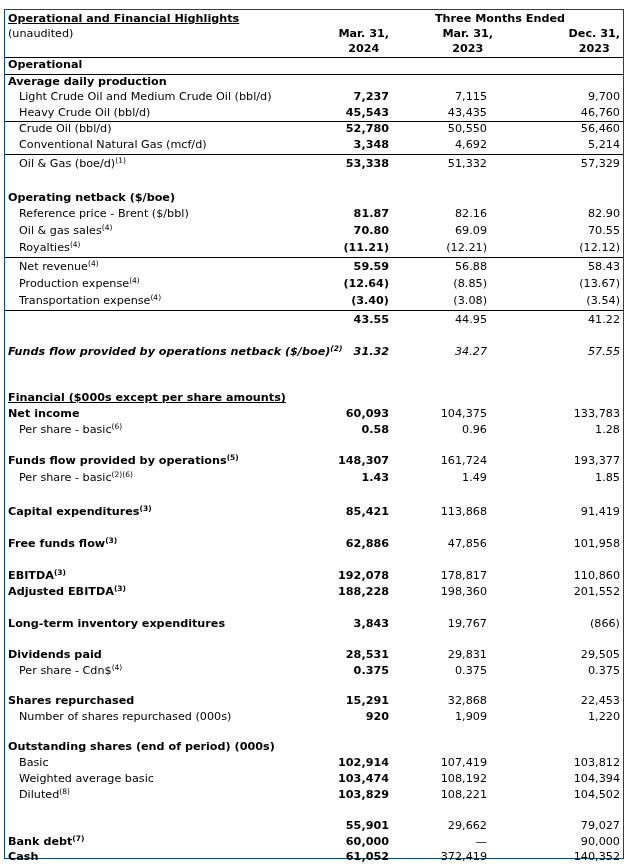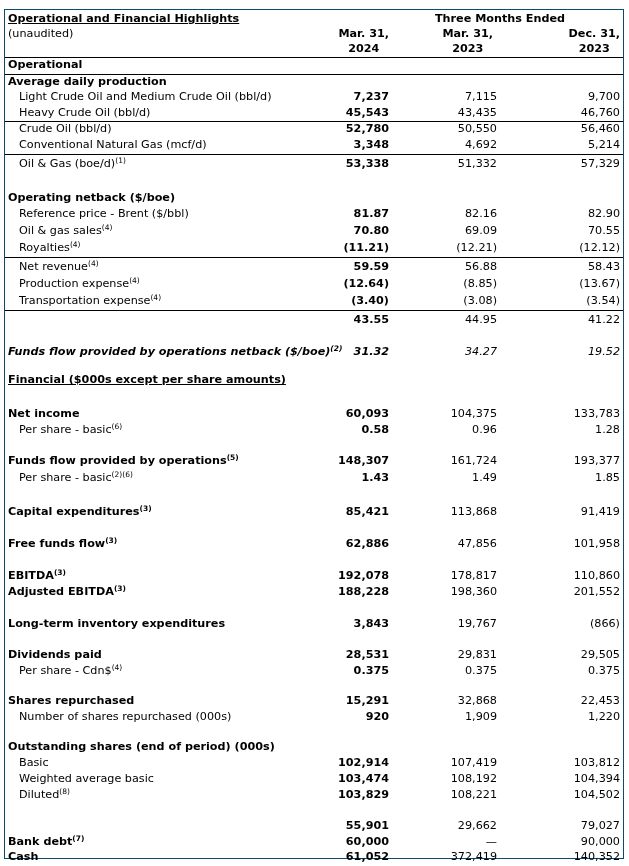--- a/index.html
+++ b/index.html
@@ -5,21 +5,21 @@
   html, body { margin: 0; padding: 0; background: #ffffff; }
   body { width: 629px; height: 866px; position: relative; overflow: hidden;
          font-family: "DejaVu Sans", sans-serif; font-size: 11.2px; color: #000; }
   .frame { position: absolute; left: 4px; top: 9px; width: 620px; height: 850px;
            border: 1px solid #0c4a6e; box-sizing: border-box; }
   .row { position: absolute; left: 0; right: 0; height: 16px; line-height: 16px; }
   .lbl { position: absolute; left: 3px; white-space: nowrap; }
   .lbl.ind { left: 14px; }
   .v { position: absolute; text-align: right; white-space: nowrap; }
   .c1 { right: 234px; width: 100px; font-weight: bold; }
-  .c2 { right: 126px; width: 100px; }
+  .c2 { right: 136px; width: 100px; }
   .c3 { right: 3px; width: 100px; }
   .b { font-weight: bold; }
   .u { text-decoration: underline; }
   sup { font-size: 7.5px; line-height: 0; vertical-align: 4px; }
   .hline { position: absolute; left: 0; right: 0; height: 0; border-top: 1px solid #000; }
   .hdr-center { position: absolute; text-align: center; font-weight: bold; white-space: nowrap; }
   .colhead { position: absolute; text-align: center; font-weight: bold; white-space: nowrap; }
 </style>
 </head>
 <body>
@@ -132,23 +132,23 @@
       <div class="hline" style="top: 300px;"></div>
       <div class="row" style="top: 302px;">
         <span class="v c1">43.55</span>
         <span class="v c2">44.95</span>
         <span class="v c3">41.22</span>
       </div>
       <div class="row" style="top: 334px; font-style: italic;">
         <span class="lbl b"><span>Funds flow provided by operations netback ($/boe)</span><sup>(2)</sup></span>
         <span class="v c1">31.32</span>
         <span class="v c2">34.27</span>
-        <span class="v c3">19.52</span>
-      </div>
-      <div class="row" style="top: 362px;">
+        <span class="v c3">57.55</span>
+      </div>
+      <div class="row" style="top: 380px;">
         <span class="lbl b u">Financial ($000s except per share amounts)</span>
       </div>
       <div class="row" style="top: 396px;">
         <span class="lbl b"><span>Net income</span></span>
         <span class="v c1">60,093</span>
         <span class="v c2">104,375</span>
         <span class="v c3">133,783</span>
       </div>
       <div class="row" style="top: 412px;">
         <span class="lbl ind"><span>Per share - basic</span><sup>(6)</sup></span>

